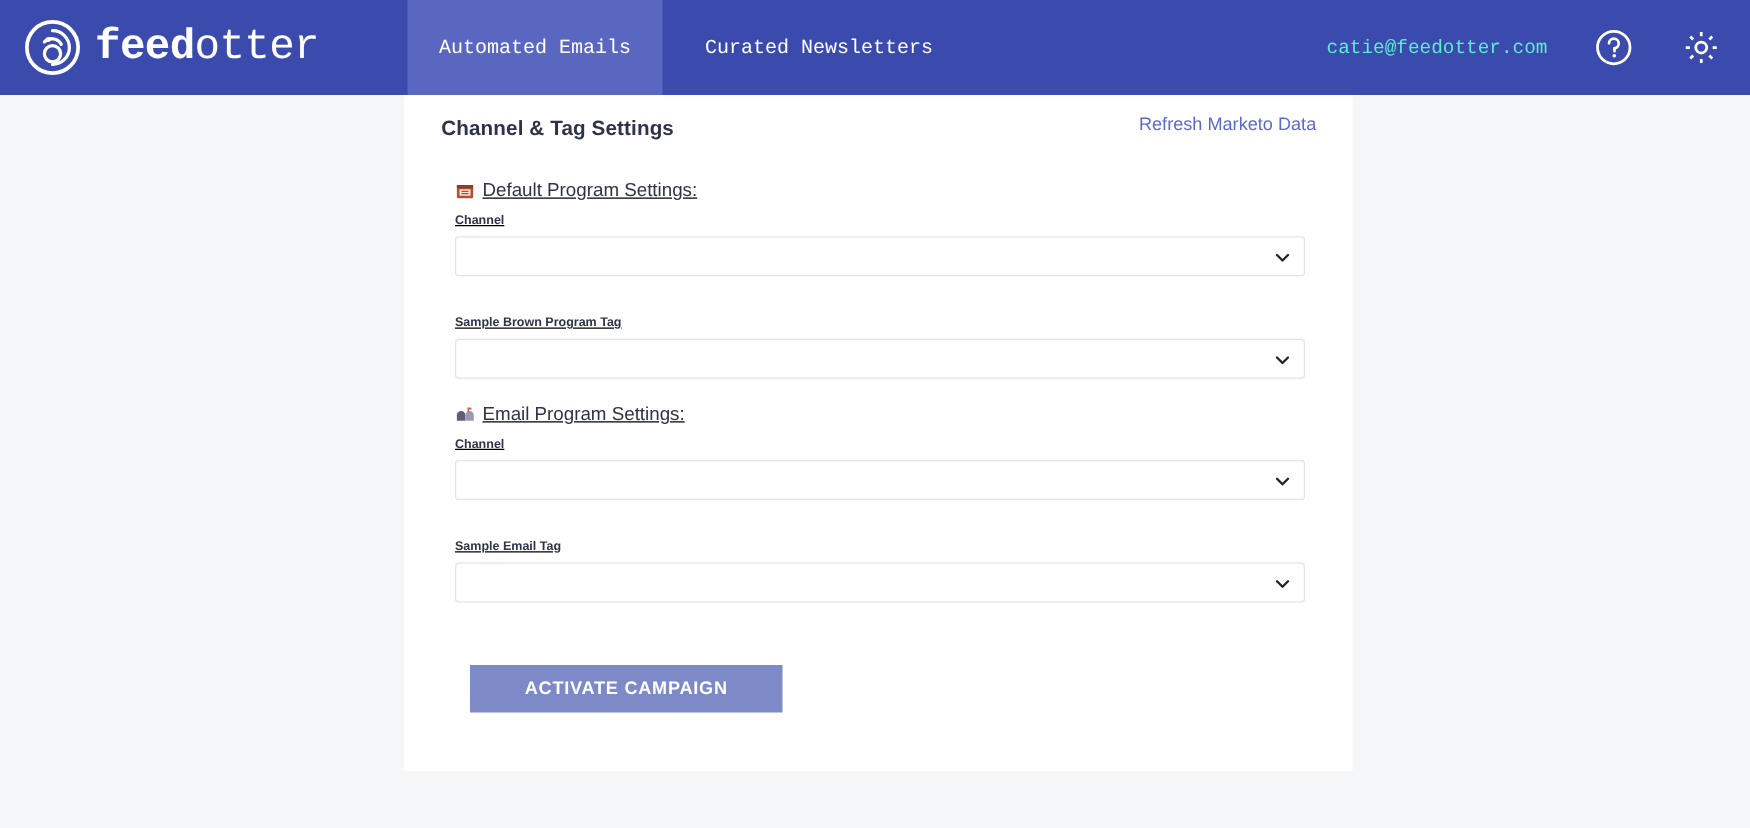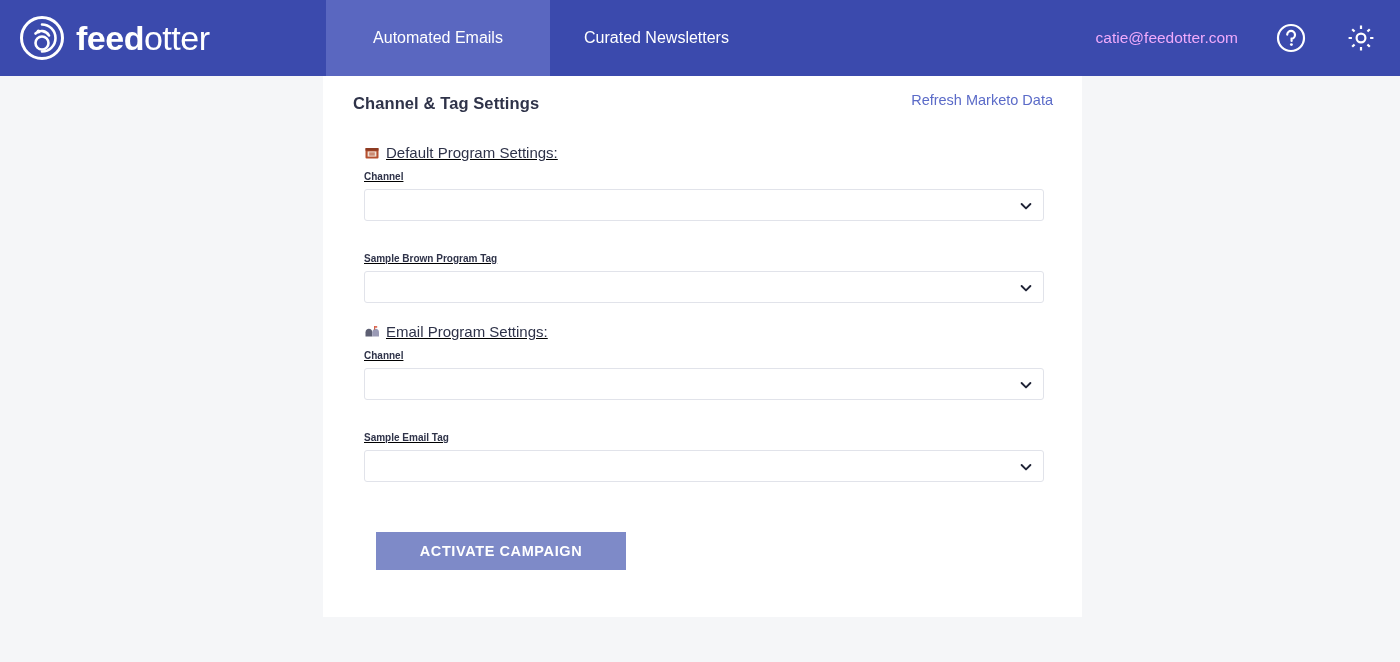--- a/index.html
+++ b/index.html
@@ -17,20 +17,21 @@
   
   .header {
     position: absolute;
     left: 0;
     top: 0;
     width: 1400px;
     height: 76px;
     background: #3b4aad;
     display: flex;
     align-items: stretch;
+    font-family: Liberation Mono, monospace;
   }
   .brand {
     width: 326px;
     display: flex;
     align-items: center;
     padding-left: 18px;
     box-sizing: border-box;
   }
   .logo-mark {
     width: 48px;
@@ -59,32 +60,32 @@
     height: 76px;
     padding: 4px 34px;
     color: #ffffff;
     font-size: 16px;
     box-sizing: border-box;
     white-space: nowrap;
     cursor: pointer;
   }
   .nav-tab.active {
     background: #5a67c0;
-    width: 224px;
+    width: 204px;
     padding: 0;
   }
 
   .header-right {
     margin-left: auto;
     display: flex;
     align-items: center;
     padding-right: 22px;
   }
   .user-email {
-    color: #f0abfc;
+    color: #5eead4;
     font-size: 15.5px;
     white-space: nowrap;
   }
   .icon-btn {
     width: 34px;
     height: 34px;
     margin-left: 36px;
     cursor: pointer;
     display: flex;
     align-items: center;

